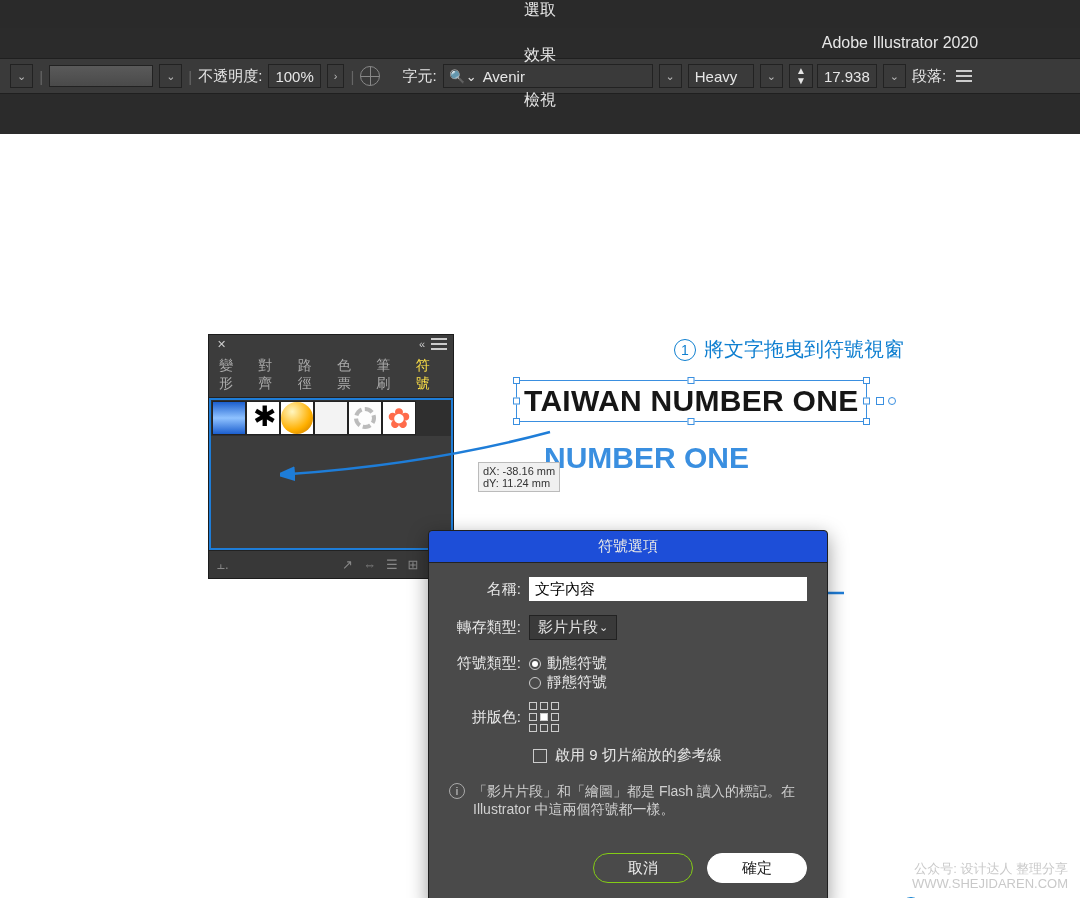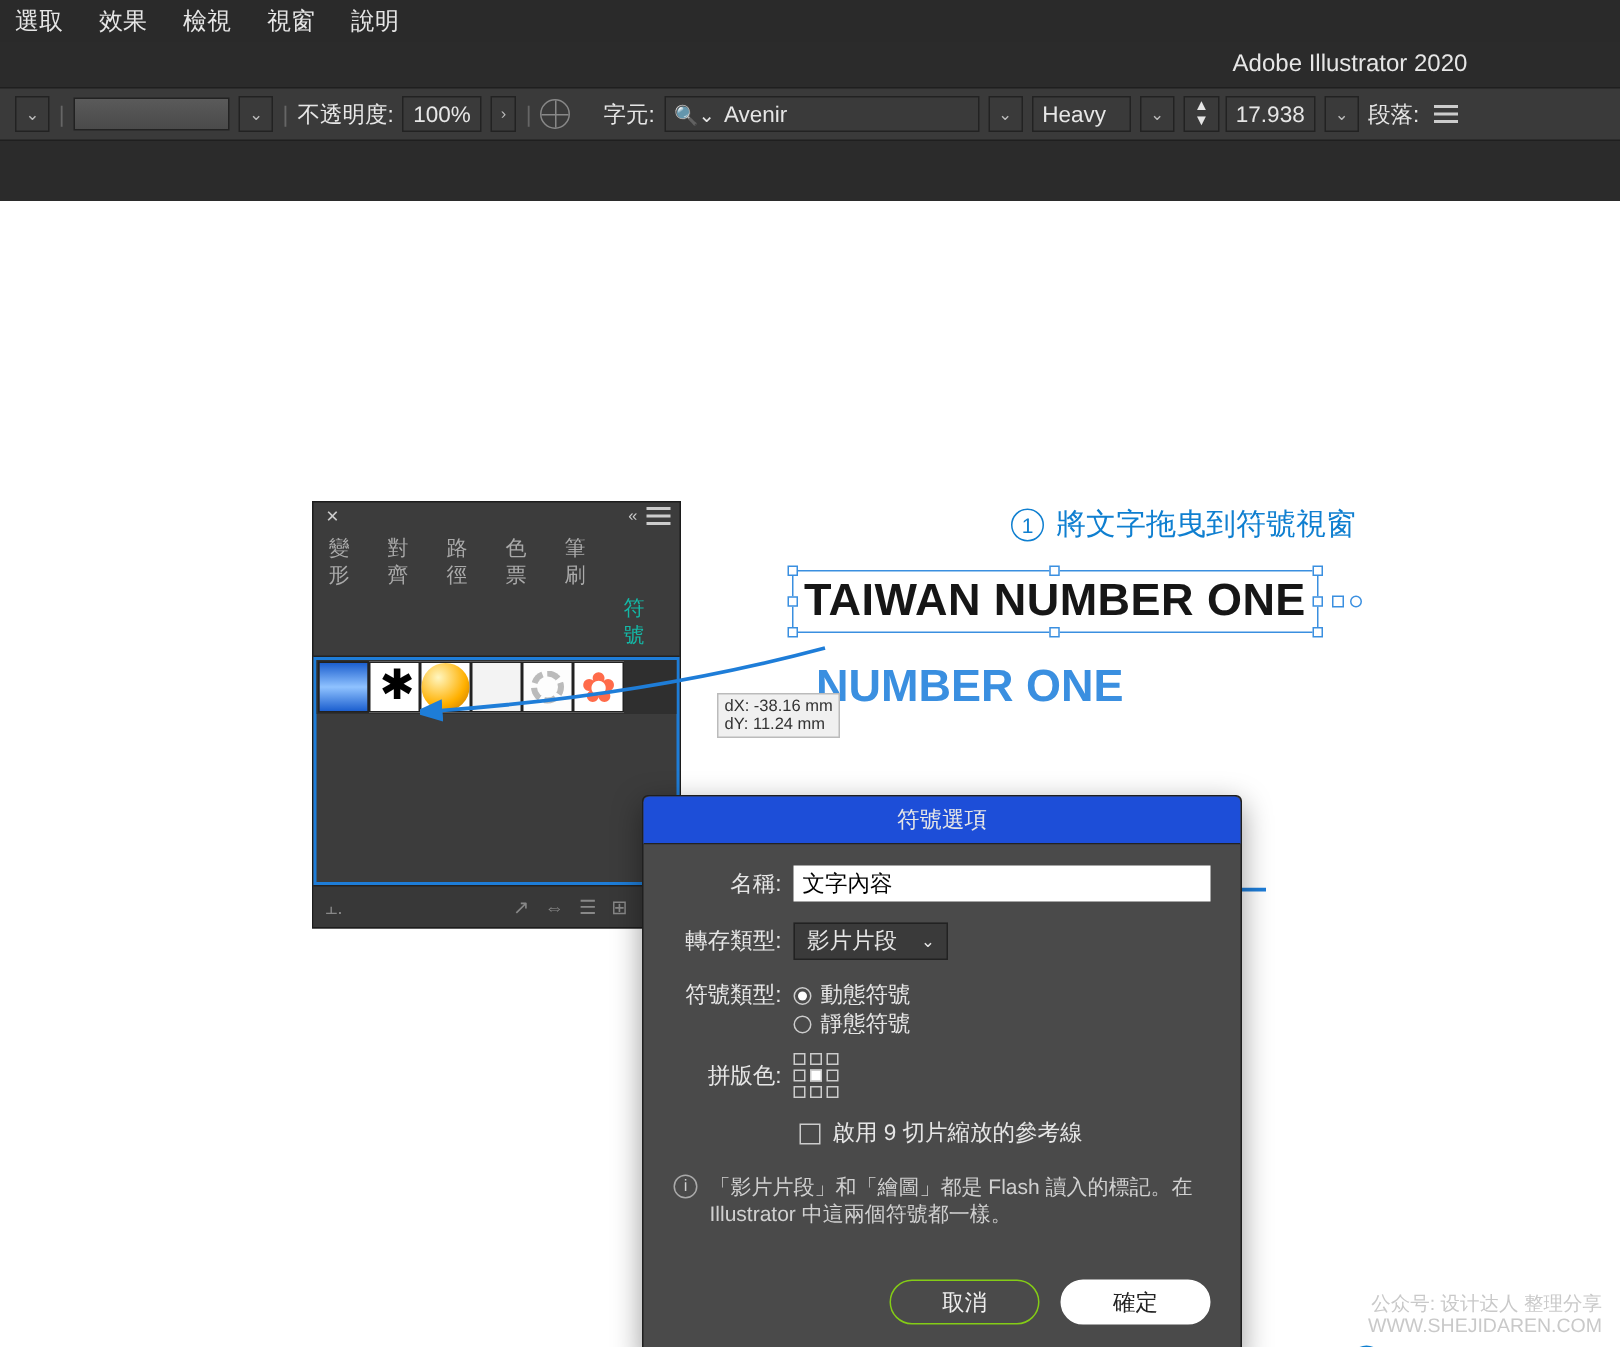--- a/index.html
+++ b/index.html
@@ -1,19 +1,19 @@
 <!DOCTYPE html>
 <html><head>
 <meta charset="utf-8">
 <style>
   * { box-sizing: border-box; margin: 0; padding: 0; font-family: "PingFang TC", "Microsoft JhengHei", Arial, sans-serif; }
   body { width: 1080px; height: 898px; background: #fff; position: relative; overflow: hidden; }
 
   
-  .menubar { background: #2a2a2a; color: #e6e6e6; height: 28px; display: flex; align-items: center; padding: 12px 10px; font-size: 16px; gap: 24px; }
+  .menubar { background: #2a2a2a; color: #e6e6e6; height: 28px; display: flex; align-items: center; padding: 0 10px; font-size: 16px; gap: 24px; flex-direction: column; }
 
   
   .titleband { background: #2b2b2b; color: #e6e6e6; height: 30px; display: flex; align-items: center; justify-content: center; font-size: 16px; }
 
   
   .optionsbar { background: #3a3a3a; color: #e6e6e6; height: 36px; display: flex; align-items: center; padding: 0 10px; font-size: 15px; gap: 6px; border-top: 1px solid #1f1f1f; border-bottom: 1px solid #1f1f1f;}
   .optionsbar .pipe { color: #666; }
   .fillbox { width: 104px; height: 22px; background: linear-gradient(#5a5a5a,#4a4a4a); border: 1px solid #222; }
   .dd { display:inline-flex; align-items:center; border:1px solid #222; background:#3a3a3a; height:24px; padding:0 6px; gap:6px;}
   .dd .chev { font-size:11px; color:#bbb;}
@@ -28,37 +28,37 @@
   .blankband { background: #2b2b2b; height: 40px; }
 
   
   .canvas { position: absolute; top: 134px; left: 0; right: 0; bottom: 0; background: #fff; }
 
   
   .panel { position:absolute; top:200px; left:208px; width:246px; background:#3c3c3c; border:1px solid #1c1c1c; }
   .panel-top { height:18px; display:flex; align-items:center; padding:0 6px; color:#ccc; font-size:11px;}
   .panel-close { margin-left:2px; margin-right:auto; }
   .panel-tabs { display:flex; gap:12px; padding:4px 10px; font-size:14px; color:#aaa; border-bottom:1px solid #222;}
-  .panel-tabs span.active { color:#14b8a6;margin-top:40px; }
+  .panel-tabs span.active { color:#fde047; }
   .swatch-row { display:flex; padding:1px; background:#2f2f2f;}
   .swatch { width:34px; height:34px; border:1px solid #222; background:#fff; display:flex; align-items:center; justify-content:center;}
   .sw-grad { background: linear-gradient(#1c5fcf,#8fc2ff,#1c5fcf);}
   .sw-splat { background:#fff; position:relative;}
   .sw-splat::after{content:"✱";color:#000;font-size:28px;position:absolute;top:-2px;left:6px;}
   .sw-ball { background: radial-gradient(circle at 35% 30%, #fff6c0, #ffb000 60%, #c07000);}
   .sw-pale { background:#f3f3f3;}
   .sw-ring { background:#fdfdfd; position:relative;}
   .sw-ring::after{content:"";position:absolute;inset:5px;border:4px dashed #bbb;border-radius:50%;}
   .sw-flower { background:#fff; display:flex;align-items:center;justify-content:center;color:#ff6b4a;font-size:28px;}
   .panel-body { height:152px; border:2px solid #1e7dd8; margin:0; background:#3c3c3c;}
   .panel-footer { height:28px; background:#383838; display:flex; align-items:center; padding:0 8px; gap:10px; color:#888; font-size:13px; border-top:1px solid #222;}
   .panel-footer .spacer{flex:1;}
 
   
-  .textbox { position:absolute; top:250px; left:536px; }
+  .textbox { position:absolute; top:250px; left:524px; }
   .seltext { font-size:30px; font-weight:800; color:#161616; font-family: Arial, sans-serif; letter-spacing:0.3px;}
   .selframe { position:absolute; inset:-4px -8px; border:1px solid #3a8fe0; }
   .handle { position:absolute; width:7px; height:7px; background:#fff; border:1px solid #3a8fe0;}
   .h-tl{top:-4px;left:-4px;} .h-tm{top:-4px;left:50%;transform:translateX(-50%);} .h-tr{top:-4px;right:-4px;}
   .h-ml{top:50%;left:-4px;transform:translateY(-50%);} .h-mr{top:50%;right:-4px;transform:translateY(-50%);}
   .h-bl{bottom:-4px;left:-4px;} .h-bm{bottom:-4px;left:50%;transform:translateX(-50%);} .h-br{bottom:-4px;right:-4px;}
   .rightport{position:absolute;right:-18px;top:50%;transform:translateY(-50%);width:8px;height:8px;background:#fff;border:1px solid #3a8fe0;}
   .rightdot{position:absolute;right:-30px;top:50%;transform:translateY(-50%);width:8px;height:8px;border:1px solid #3a8fe0;border-radius:50%;}
 
   
@@ -77,21 +77,21 @@
   
   .arrow-svg { position:absolute; pointer-events:none; }
 
   
   .dialog { position:absolute; top:396px; left:428px; width:400px; background:#4a4a4a; border:1px solid #1f1f1f; border-radius:4px; box-shadow:0 6px 20px rgba(0,0,0,0.4); color:#e6e6e6; font-size:15px;}
   .dialog-title { background:#1d4ed8; text-align:center; padding:6px 0; border-bottom:1px solid #222; font-size:15px; border-radius:4px 4px 0 0;}
   .dialog-body { padding:14px 20px 10px 20px; }
   .fld { display:flex; align-items:center; margin-bottom:14px; }
   .fld label { width:72px; text-align:right; margin-right:8px; }
   .textinp { flex:1; background:#fff; color:#000; padding:3px 6px; font-size:15px; border:none; height:24px;}
-  .sel { background:#3a3a3a; border:1px solid #222; padding:2px 8px; display:inline-flex; align-items:center; gap:16px;}
+  .sel { background:#3a3a3a; border:1px solid #222; padding:2px 8px; display:inline-flex; align-items:center; gap:1px;}
   .radiogrp { margin-left:80px; margin-top:-6px; margin-bottom:10px;}
   .radio { display:flex; align-items:center; gap:6px; margin-bottom:8px; }
   .radio .dot{width:12px;height:12px;border:1px solid #ccc;border-radius:50%;display:inline-flex;align-items:center;justify-content:center;}
   .radio .dot.on::after{content:"";width:6px;height:6px;background:#fff;border-radius:50%;}
   .reggrid { display:inline-grid; grid-template-columns:repeat(3,8px); grid-template-rows:repeat(3,8px); gap:3px;}
   .reggrid span{border:1px solid #ccc;width:8px;height:8px;}
   .reggrid span.c{background:#fff;}
   .chk { display:flex; align-items:center; gap:8px; margin:10px 0 14px 84px;}
   .chkbox{width:14px;height:14px;border:1px solid #ccc;}
   .info { display:flex; gap:8px; font-size:14px; color:#d0d0d0; padding:4px 0 8px 0;}

